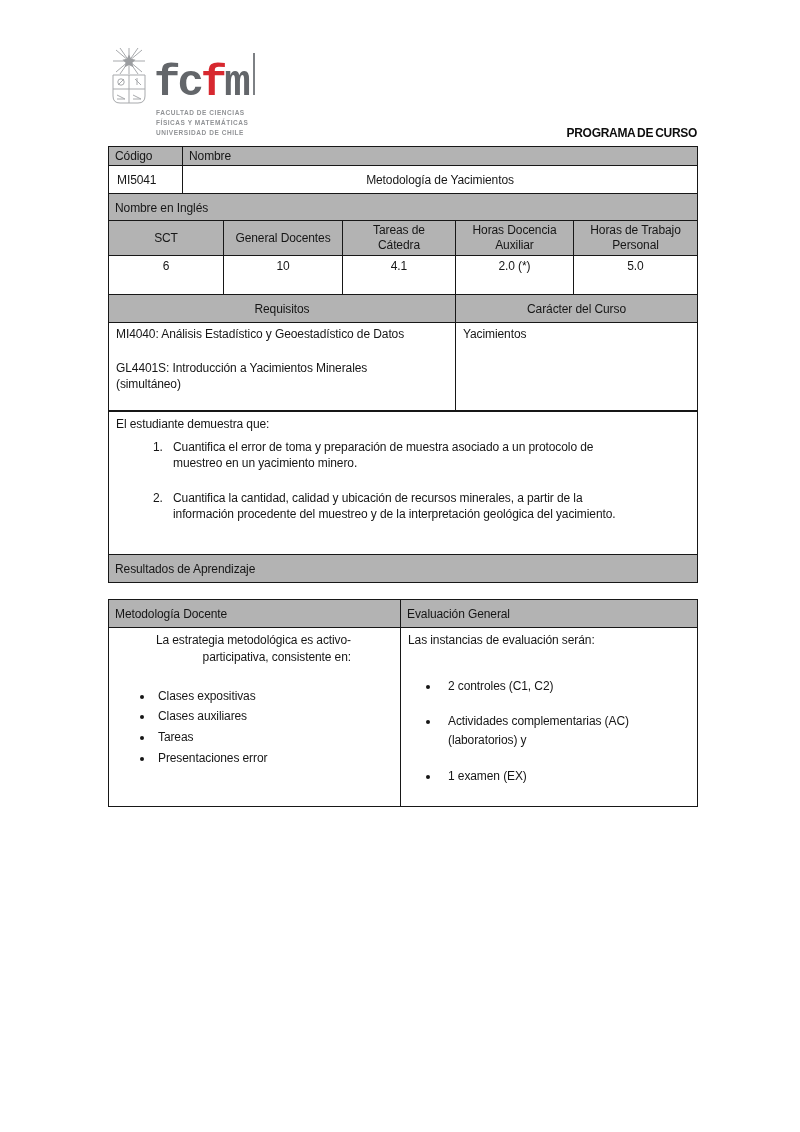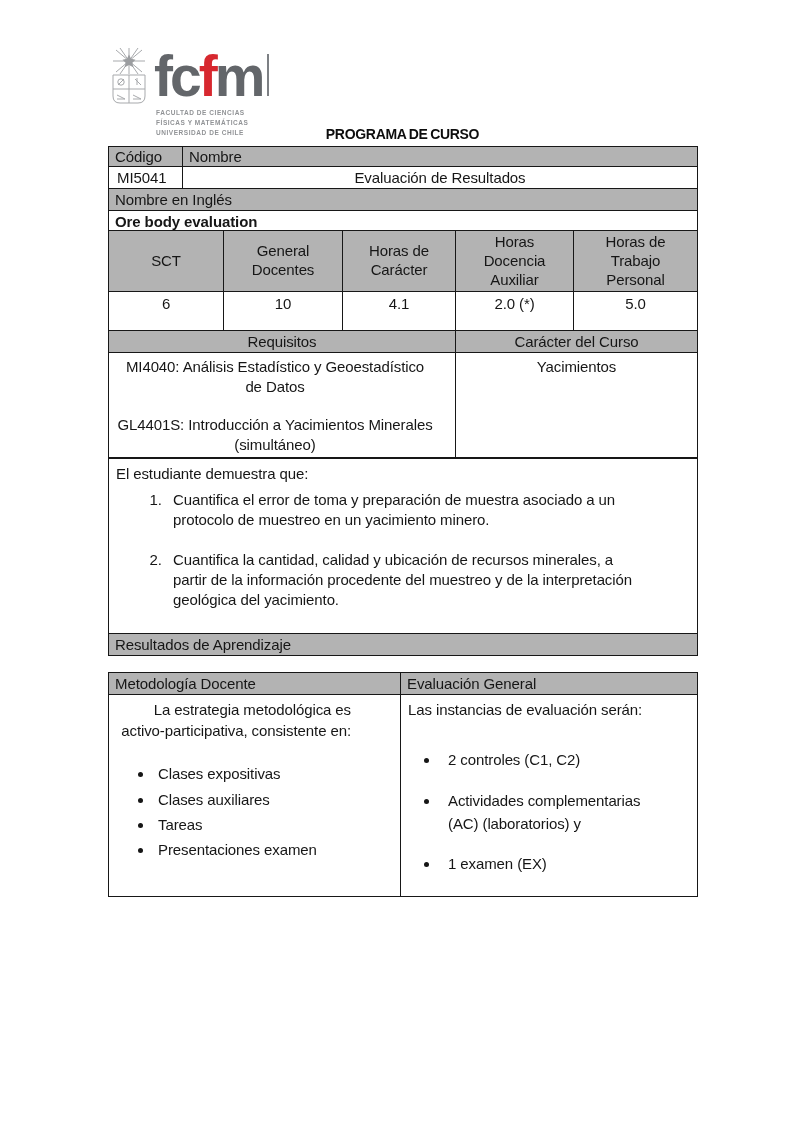--- a/index.html
+++ b/index.html
@@ -12,66 +12,66 @@
     font-family: "Liberation Sans", sans-serif;
     color: #161616;
     overflow: hidden;
   }
 
   
   .logo-block { position: absolute; left: 108px; top: 45px; }
   .crest { position: absolute; left: 0; top: 2px; }
   .wordmark {
     position: absolute; left: 46px; top: 8px;
-    font-size: 57px; font-weight: bold; line-height: 0.82;
-    letter-spacing: -3px; white-space: nowrap;
+    font-size: 44px; font-weight: bold; line-height: 0.82;
+    letter-spacing: -3px; white-space: nowrap; font-family: Liberation Mono, monospace;
   }
   .wm-gray { color: #63666a; }
   .wm-red { color: #d7282f; }
   .wm-bar {
     display: inline-block; width: 2px; height: 42px;
     background: #7d8084; margin-left: 5px; vertical-align: baseline;
   }
   .logo-caption {
     position: absolute; left: 48px; top: 63px;
     font-size: 6.5px; font-weight: bold; color: #919396;
     letter-spacing: 0.55px; line-height: 1.5; white-space: nowrap;
   }
 
   
   .doc-title {
     position: absolute; left: 108px; top: 126px; width: 589px;
-    text-align: center; font-size: 14px; font-weight: bold;
+    text-align: right; font-size: 12px; font-weight: bold;
     letter-spacing: -0.3px; word-spacing: -1px; color: #0d0d0d;
   }
 
   
   .doc { position: absolute; left: 108px; top: 146px; width: 589px; }
   table {
     border-collapse: collapse; table-layout: fixed; width: 589px;
     margin-top: -2px;
   }
   table:first-child { margin-top: 0; }
   table.gap { margin-top: 16px; }
   td, th {
     border: 1.5px solid #171717;
-    font-size: 15px; font-weight: normal; text-align: left;
+    font-size: 12px; font-weight: normal; text-align: left;
     padding: 1px 6px; letter-spacing: -0.1px; color: #161616;
     overflow: hidden;
   }
   .hdr { background: #b3b3b3; }
   .c  { text-align: center; }
   .b  { font-weight: bold; }
   .top { vertical-align: top; }
   .h19 { height: 19px; }
-  .h18 { height: 22px; }
+  .h18 { height: 28px; }
   .h21 { height: 21px; }
   .h34 { height: 34px; vertical-align: middle; line-height: 1.25; padding: 2px 8px; }
   .h40 { height: 40px; vertical-align: top; padding-top: 3px; }
-  .h89 { height: 89px; text-align: center; }
+  .h89 { height: 89px; }
   .h144 { height: 144px; }
   .h160 { height: 160px; }
   .pad { padding: 4px 7px; line-height: 1.32; }
 
   .req-item { max-width: 318px; margin-bottom: 18px; }
   .req-item:last-child { margin-bottom: 0; }
 
   .res-intro { margin: 2px 0 0 0; }
   ol.res-list { margin: 6px 0 0 0; padding-left: 50px; }
   ol.res-list li { margin-bottom: 19px; padding-left: 7px; max-width: 478px; line-height: 1.35; }
@@ -118,44 +118,41 @@
           <col style="width:74px">
           <col style="width:515px">
         </colgroup>
       <tbody>
           <tr>
         <td class="hdr h19">Código</td>
         <td class="hdr h19">Nombre</td>
       </tr>
       <tr>
         <td class="h18" style="padding-left:8px">MI5041</td>
-        <td class="h18 c">Evaluación de Resultados</td>
+        <td class="h18 c">Metodología de Yacimientos</td>
       </tr>
       <tr>
         <td class="hdr h18" colspan="2">Nombre en Inglés</td>
-      </tr>
-      <tr>
-        <td class="h21 b" colspan="2">Ore body evaluation</td>
       </tr>
     </tbody>
       </table>
 
     <table>
       <colgroup>
           <col style="width:115px">
           <col style="width:119px">
           <col style="width:113px">
           <col style="width:118px">
           <col style="width:124px">
         </colgroup>
       <tbody>
           <tr>
         <th class="hdr h34 c">SCT</th>
         <th class="hdr h34 c">General Docentes</th>
-        <th class="hdr h34 c">Horas de Carácter</th>
+        <th class="hdr h34 c">Tareas de Cátedra</th>
         <th class="hdr h34 c">Horas Docencia Auxiliar</th>
         <th class="hdr h34 c">Horas de Trabajo Personal</th>
       </tr>
       <tr>
         <td class="h40 c">6</td>
         <td class="h40 c">10</td>
         <td class="h40 c">4.1</td>
         <td class="h40 c">2.0 (*)</td>
         <td class="h40 c">5.0</td>
       </tr>
@@ -212,21 +209,21 @@
         <td class="hdr h18">Metodología Docente</td>
         <td class="hdr h18">Evaluación General</td>
       </tr>
       <tr>
         <td class="h160 top pad">
           <div class="met-intro">La estrategia metodológica es activo-participativa, consistente en:</div>
           <ul class="met-list">
             <li>Clases expositivas</li>
             <li>Clases auxiliares</li>
             <li>Tareas</li>
-            <li>Presentaciones examen</li>
+            <li>Presentaciones error</li>
           </ul>
         </td>
         <td class="h160 top pad">
           <div class="eva-intro">Las instancias de evaluación serán:</div>
           <ul class="eva-list">
             <li>2 controles (C1, C2)</li>
             <li>Actividades complementarias (AC) (laboratorios) y</li>
             <li>1 examen (EX)</li>
           </ul>
         </td>

